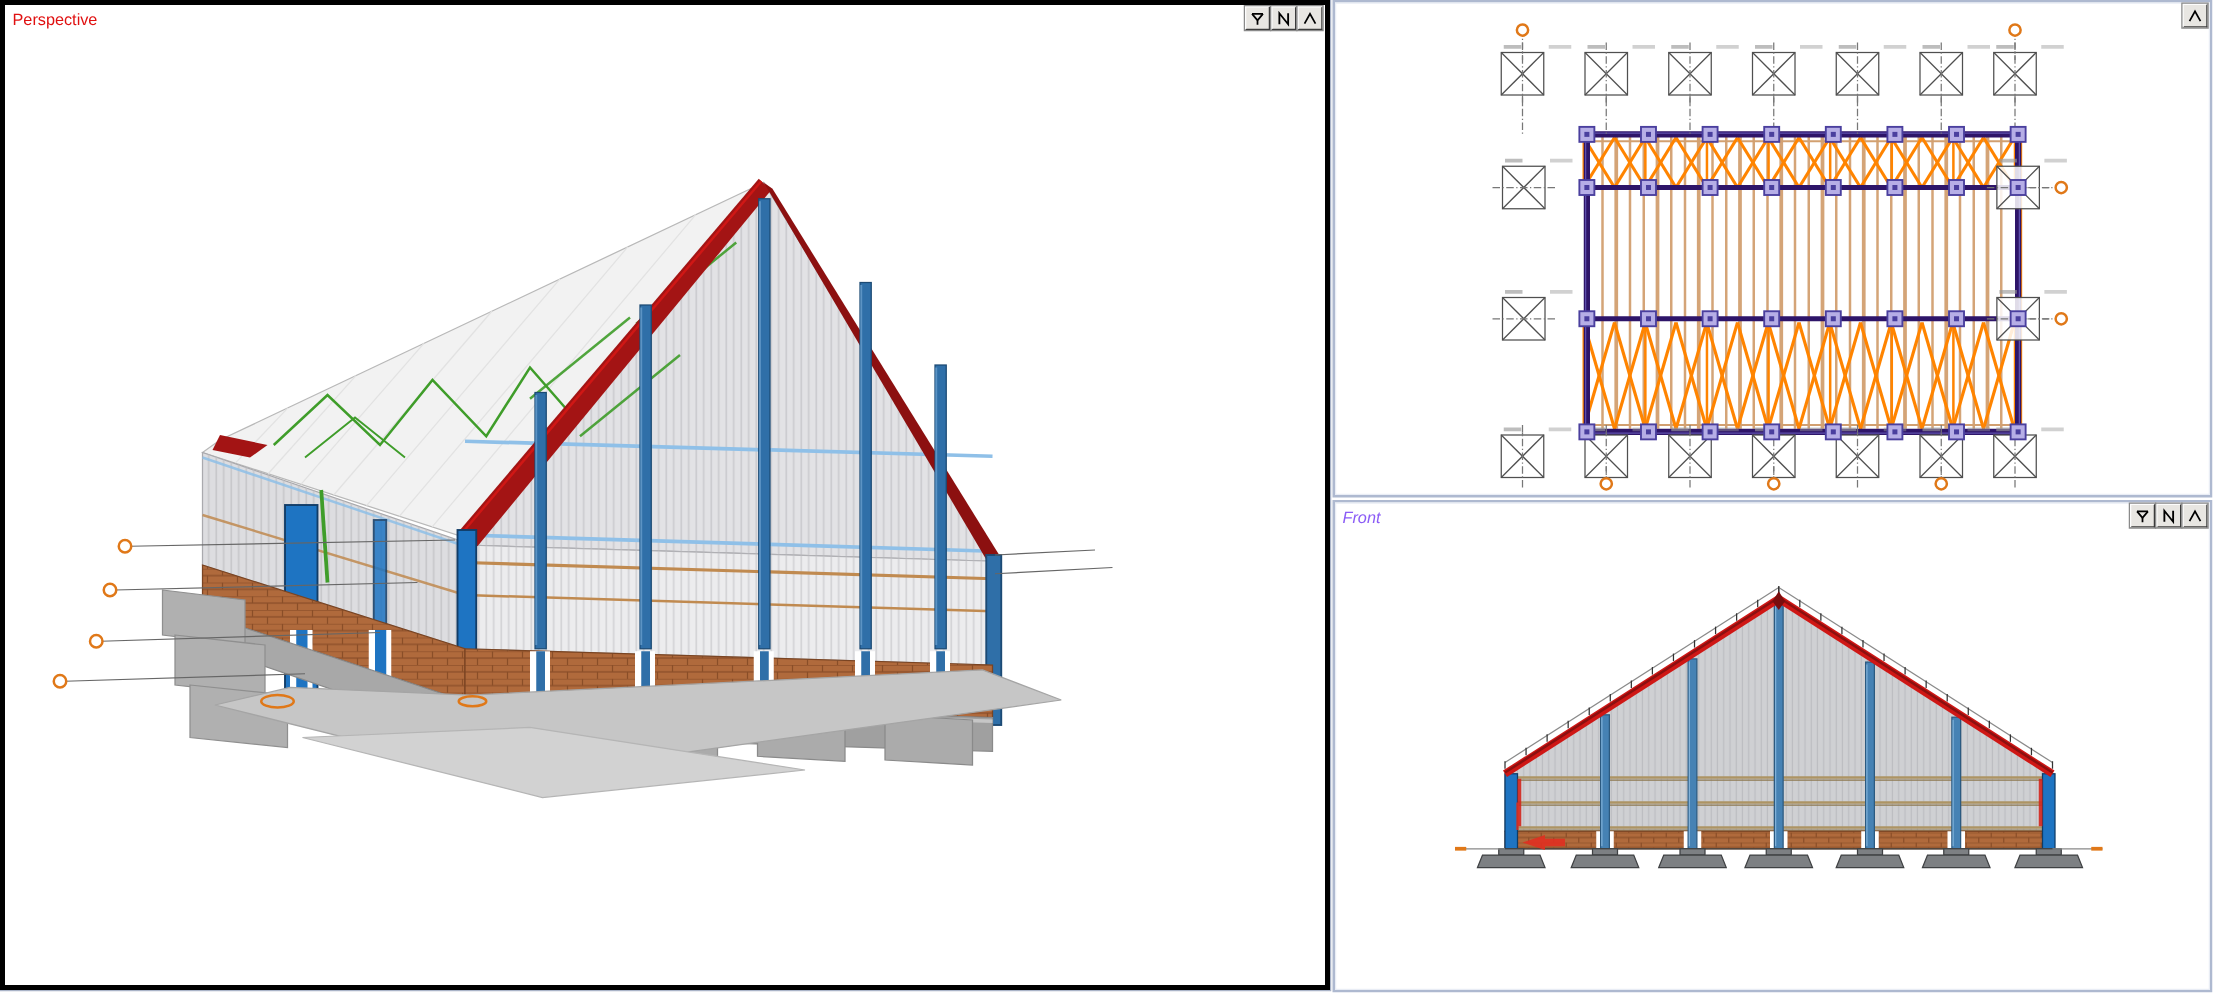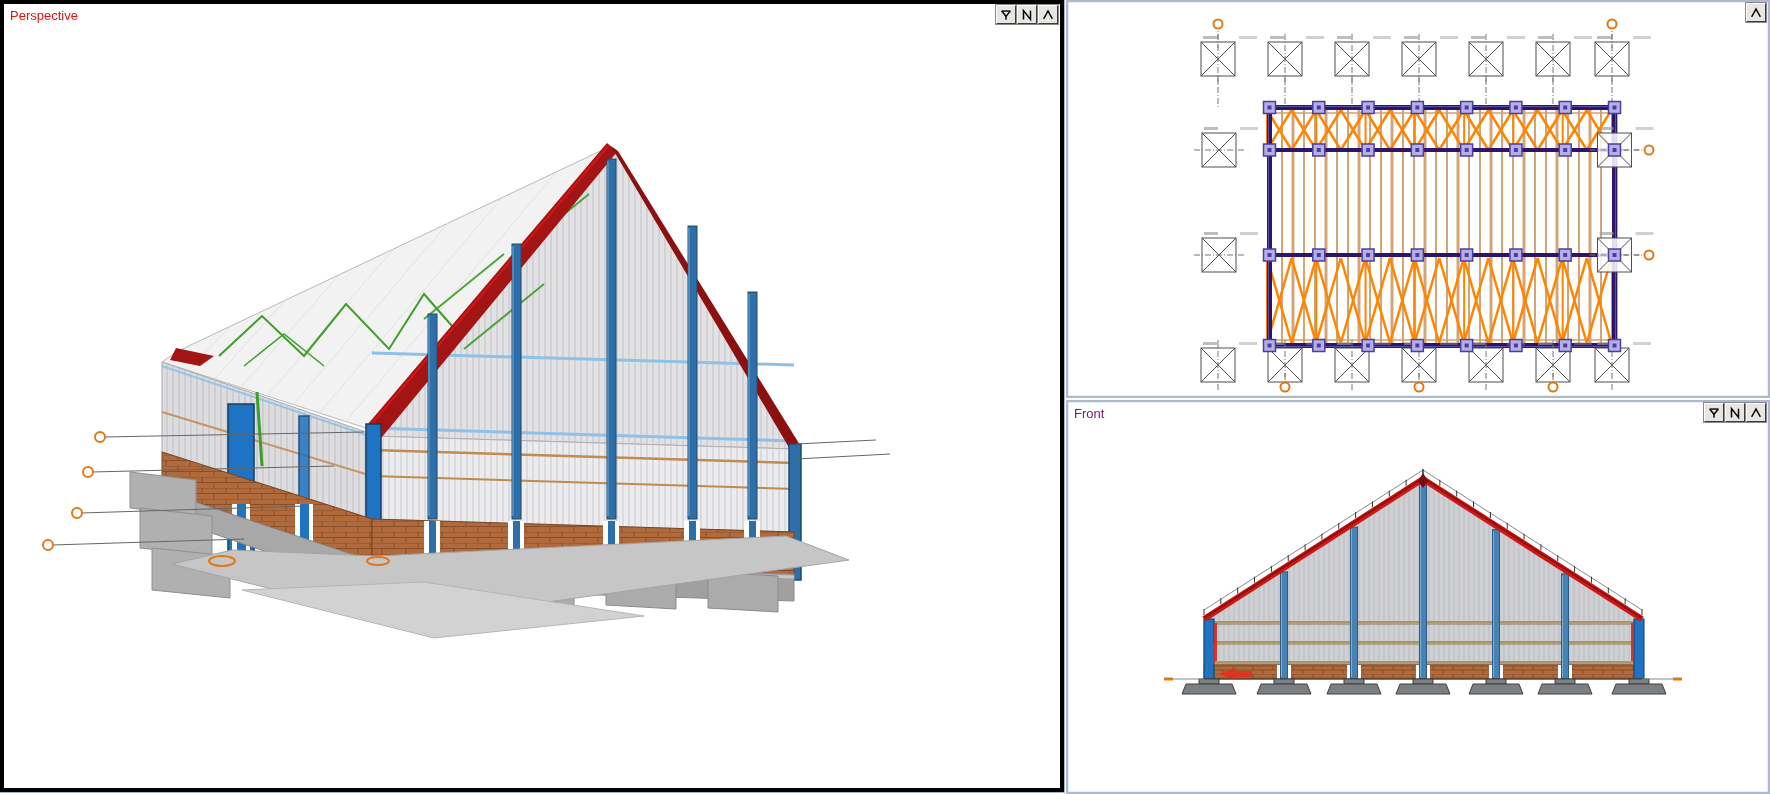--- a/index.html
+++ b/index.html
@@ -464,21 +464,21 @@
       <line x1="217" y1="385" x2="217" y2="371" stroke="#777" stroke-width="1" stroke-dasharray="5 2 1 2"></line>
       <circle cx="217" cy="385" r="4.5" fill="#fff" stroke="#e07818" stroke-width="2"></circle>
       <line x1="351" y1="385" x2="351" y2="371" stroke="#777" stroke-width="1" stroke-dasharray="5 2 1 2"></line>
       <circle cx="351" cy="385" r="4.5" fill="#fff" stroke="#e07818" stroke-width="2"></circle>
       <line x1="485" y1="385" x2="485" y2="371" stroke="#777" stroke-width="1" stroke-dasharray="5 2 1 2"></line>
       <circle cx="485" cy="385" r="4.5" fill="#fff" stroke="#e07818" stroke-width="2"></circle>
     </svg>
 </div>
 
 <div class="vp" id="vp-front">
-  <div class="vp-label" style="color: #701a75;">Front</div>
+  <div class="vp-label" style="color: #8b5cf6; font-style: italic;">Front</div>
   <div class="btn-group">
       <div class="vp-btn">
         <svg width="14" height="14" viewBox="0 0 16 16">
           <g fill="none" stroke="#000" stroke-width="1.6">
             <path d="M3 3.5 H13"></path>
             <path d="M3 3.5 L8 9.5 L13 3.5"></path>
             <path d="M8 9.5 V13.5"></path>
           </g>
         </svg>
       </div>

